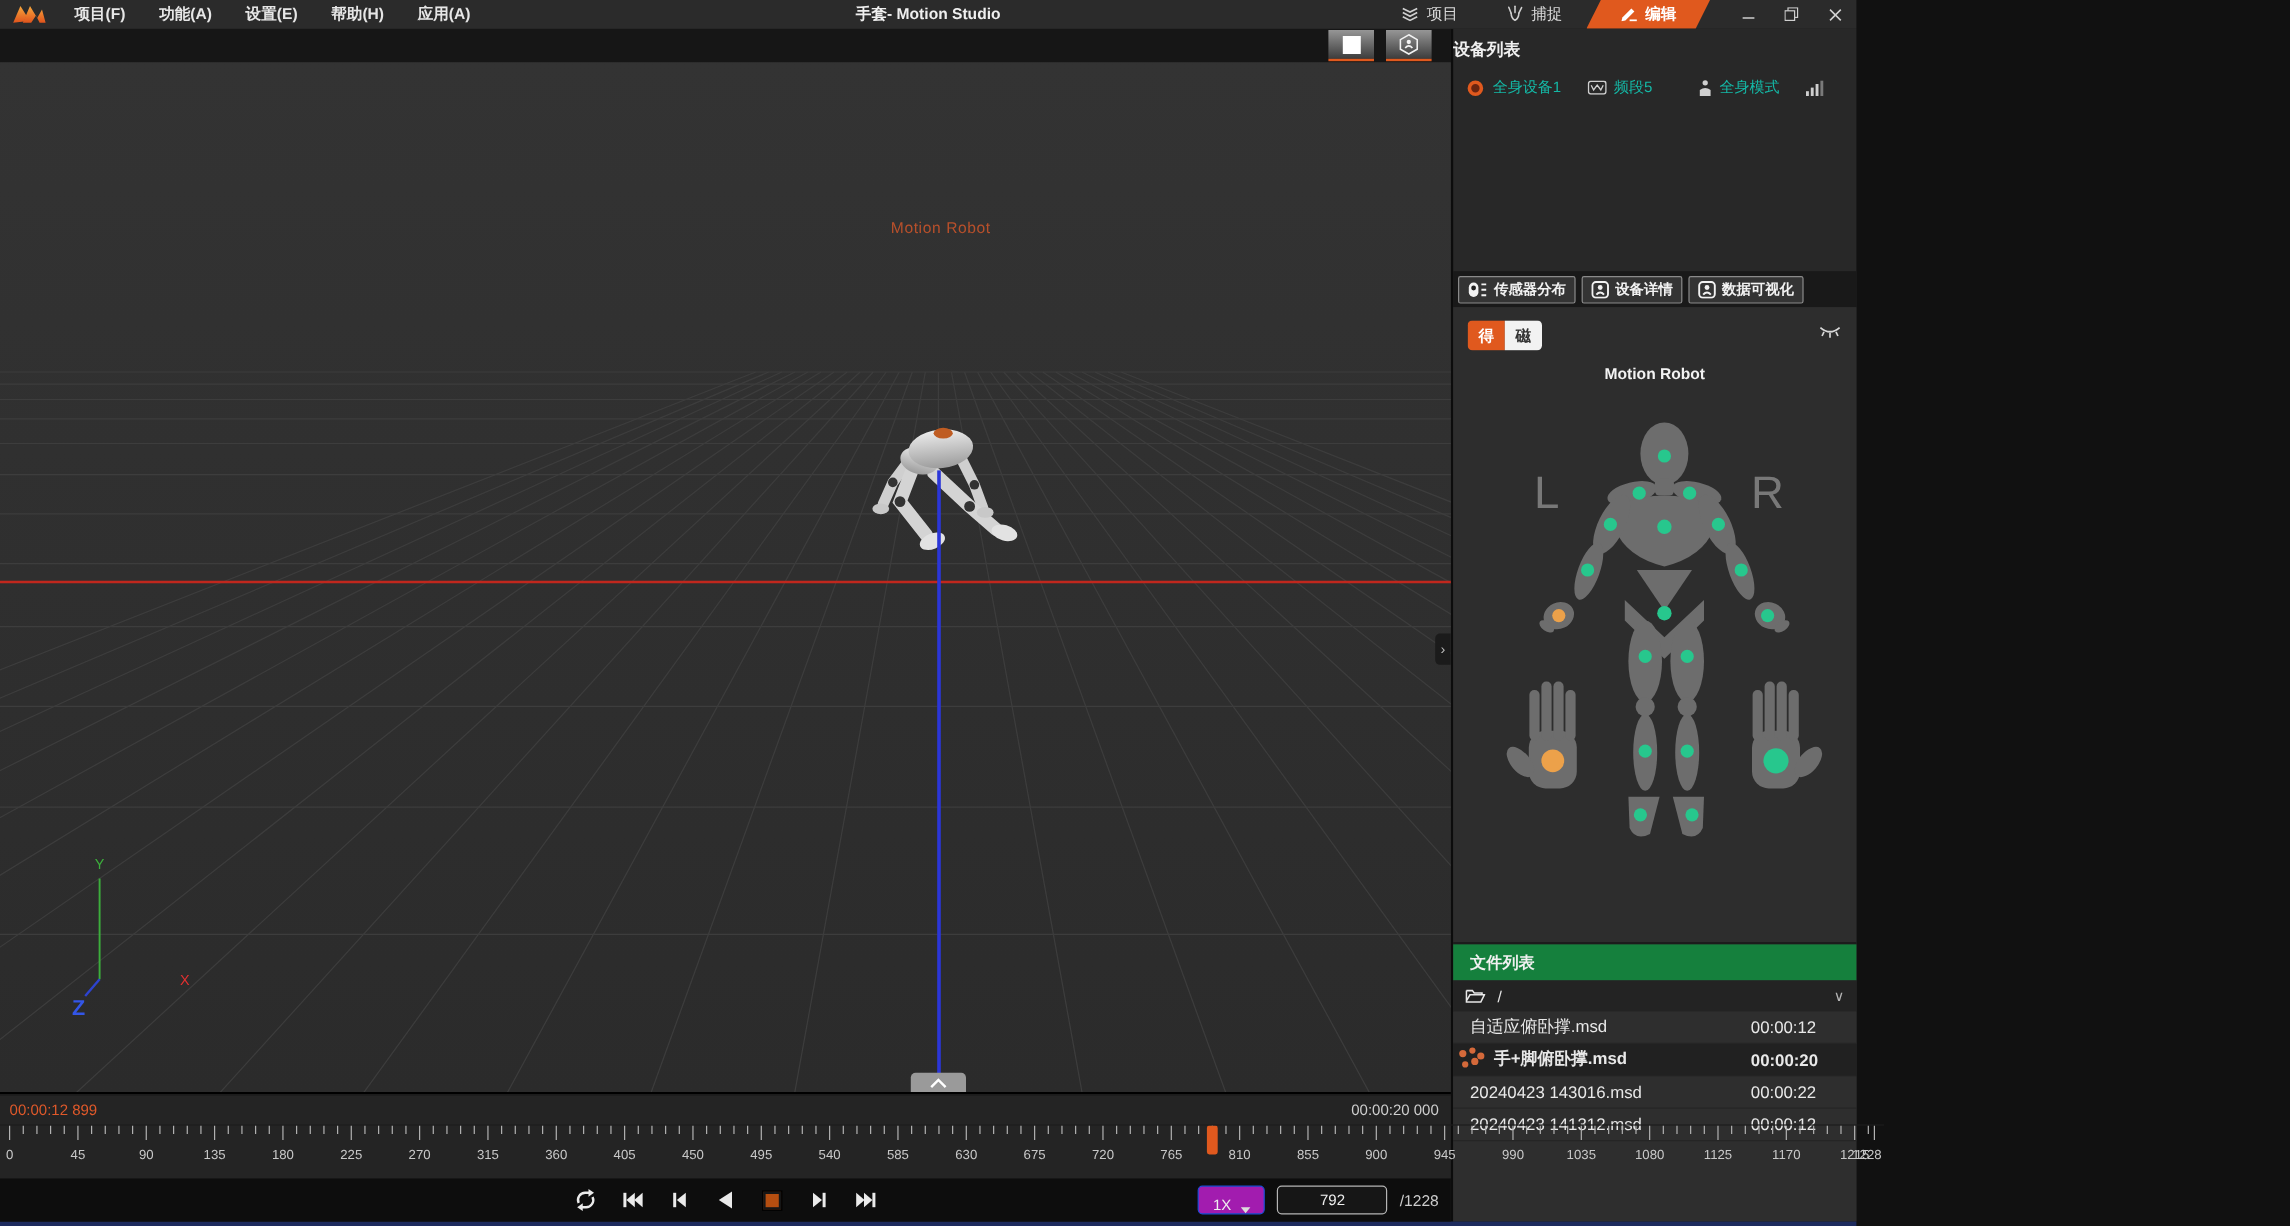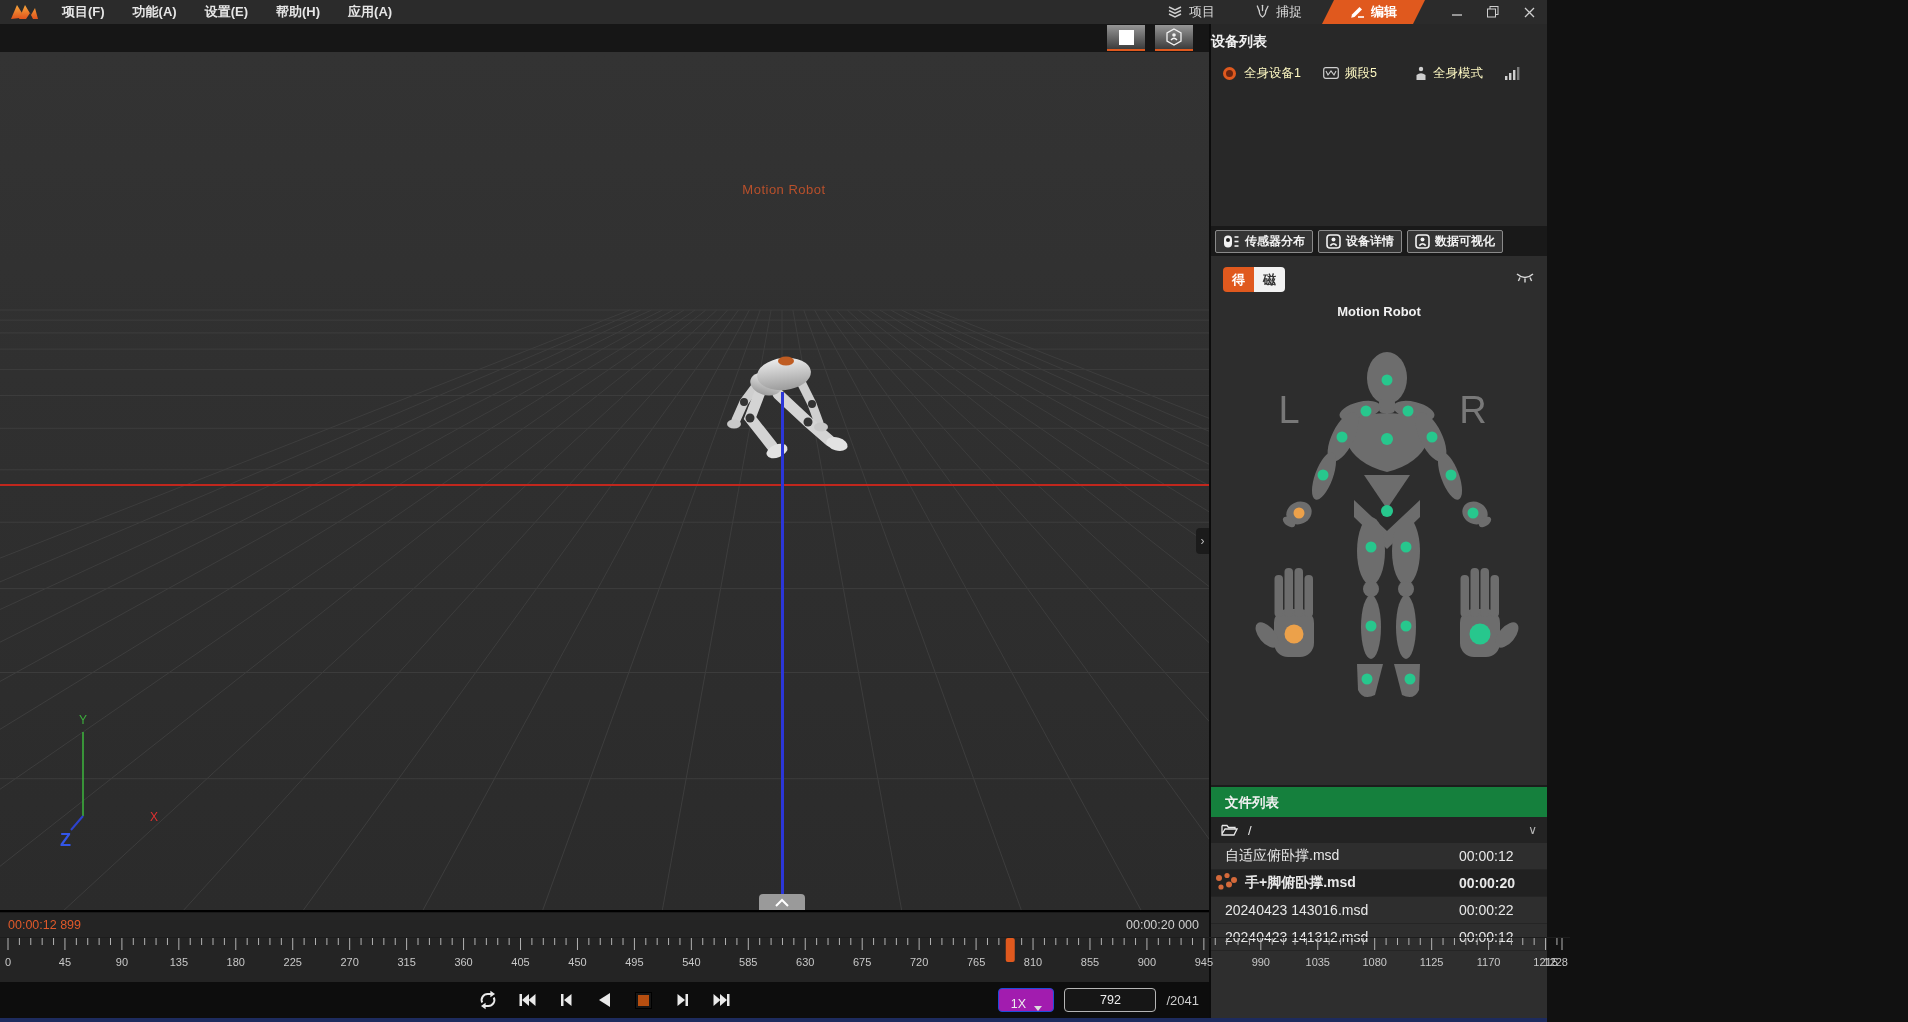--- a/index.html
+++ b/index.html
@@ -44,21 +44,21 @@
 #stop-btn .stopsq{width:15px;height:15px;background:#b64e10;border:2px solid #161616;outline:1px solid #000}
 #right-controls{position:absolute;right:10px;top:0;height:36px;display:flex;align-items:center;gap:10px}
 #speed-select{min-width:56px;height:24px;border:1px solid #1d4ed8;border-radius:4px;background:#a21caf;display:flex;align-items:flex-end;justify-content:center;gap:8px;font-size:12.5px;color:#eee;padding:0 8px}
 .caret{width:0;height:0;border-left:4.5px solid transparent;border-right:4.5px solid transparent;border-top:5px solid #ddd}
 #frame-input{width:92px;height:24px;border:1px solid #b5b5b5;border-radius:4px;background:#161616;color:#eee;text-align:center;font-size:12.5px;font-family:Liberation Sans, sans-serif}
 #frame-total{color:#ccc;font-size:13px}
 
 
 #right-panel{width:338px;background:#282828;border-left:2px solid #0c0c0c;display:flex;flex-direction:column}
 .rp-header{padding:9px 0 7px;font-size:14px;font-weight:700;color:#f0f0f0}
-#device-row{height:30px;display:flex;align-items:center;gap:6px;padding:0 12px;font-size:12.5px;color:#fef9c3}
+#device-row{height:30px;display:flex;align-items:center;gap:6px;padding:0 12px;font-size:12.5px;color:#14b8a6}
 .target-icon{width:13px;height:13px;border-radius:50%;border:3.5px solid #e0591e;background:#6b2510;margin-right:2px}
 .dev-sep{width:10px}
 #rp-spacer{height:138px}
 #rp-tabs{height:30px;background:#191919;display:flex;align-items:center;gap:5px;padding:0 4px}
 .rp-tab{display:flex;align-items:center;gap:5px;background:#343434;border:1px solid #8a8a8a;border-radius:2px;padding:2px 7px;font-size:12px;font-weight:700;color:#f2f2f2}
 #sensor-section{flex:1;background:#2d2d2d;min-height:0;position:relative}
 #toggle-row{display:flex;align-items:center;padding:11px 12px 0}
 #calib-toggle{display:flex;border-radius:4px;overflow:hidden;font-size:13px;font-weight:700}
 .tg-seg{width:31px;height:25px;display:flex;align-items:center;justify-content:center}
 .tg-left{background:#e0591e;color:#fff}
@@ -100,20 +100,21 @@
         <path d="M10,16 L16,2 L22,12 L26,5 L29,16 L24,16 L21,10 L17,16 Z" fill="url(#lg)"></path>
       </svg>
     </div>
     <div id="menus">
         <span class="menu-item">项目(F)</span>
         <span class="menu-item">功能(A)</span>
         <span class="menu-item">设置(E)</span>
         <span class="menu-item">帮助(H)</span>
         <span class="menu-item">应用(A)</span>
       </div>
+    <div id="win-title">手套- Motion Studio</div>
     <div id="mode-tabs">
         <div class="mode-tab">
           <span><svg width="16" height="14" viewBox="0 0 16 14">
               <g fill="none" stroke="#cfcfcf" stroke-width="1.4">
                 <path d="M2,3 L8,6 L14,3"></path>
                 <path d="M2,6.5 L8,9.5 L14,6.5"></path>
                 <path d="M2,10 L8,13 L14,10"></path>
               </g>
             </svg></span>
           <span>项目</span>
@@ -490,21 +491,21 @@
             <polygon points="8,4 15,10 8,16" fill="#eaeaea"></polygon>
             <rect x="15" y="4" width="2.5" height="12" fill="#eaeaea"></rect>
           </svg>
         </div>
         <div id="right-controls">
           <div id="speed-select">
             <span>1X</span>
             <span class="caret"></span>
           </div>
           <input id="frame-input" value="792" style="">
-          <span id="frame-total">/2041</span>
+          <span id="frame-total">/1228</span>
         </div>
       </div>
     </div>
 
     <div id="right-panel">
       <div class="rp-header">设备列表</div>
 
       <div id="device-row">
         <span class="target-icon"></span>
         <span>全身设备1</span>

